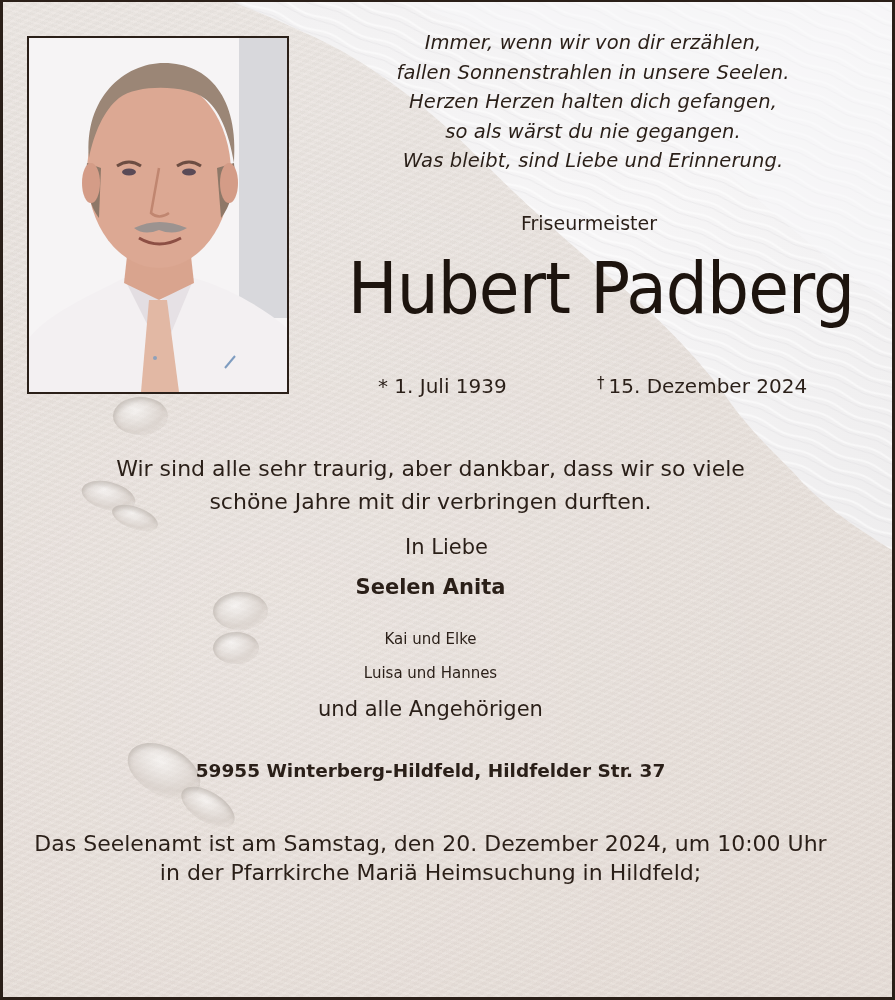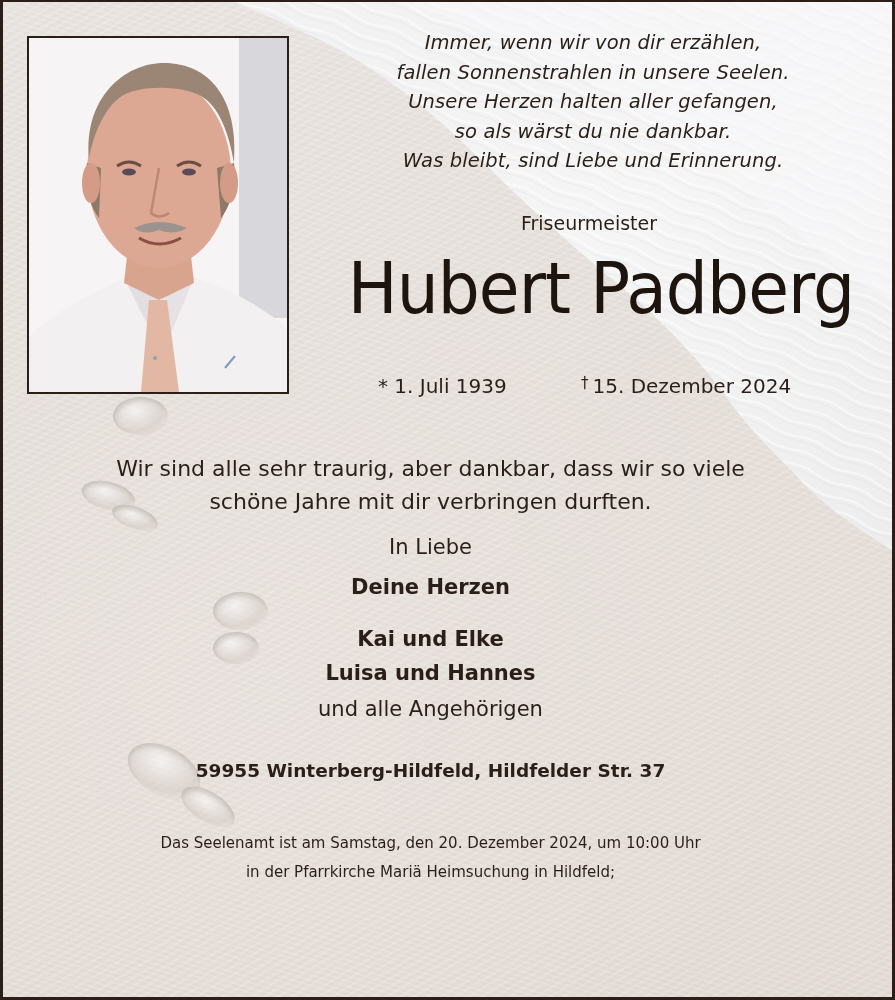--- a/index.html
+++ b/index.html
@@ -91,41 +91,41 @@
       transform-origin: center;
     }
     .dates {
       position: absolute;
       left: 370px;
       top: 372px;
       width: 450px;
       font-size: 20px;
     }
     .dates .born { position: absolute; left: 5px; }
-    .dates .died { position: absolute; left: 208px; }
+    .dates .died { position: absolute; left: 224px; }
     .dates .sym { font-size: 15px; vertical-align: 5px; margin-right: 4px; }
     .center-block {
       position: absolute;
       left: 0;
       width: 855px;
       text-align: center;
     }
     .farewell {
       top: 450px;
       font-size: 22px;
       line-height: 33px;
     }
-    .in-love { top: 533px; font-size: 21px; }
+    .in-love { top: 533px; font-size: 21px; padding-left: 16px; }
     .signer-1 { top: 573px; font-size: 21px; font-weight: bold; }
-    .signer-2 { top: 620px; font-size: 21px; font-weight: bold; line-height: 34px; }
+    .signer-2 { top: 620px; font-size: 15px; font-weight: normal; line-height: 34px; }
     .signer-3 { top: 695px; font-size: 21px; }
     .address { top: 758px; font-size: 18.5px; font-weight: bold; }
     .service {
       top: 827px;
-      font-size: 15px;
+      font-size: 22px;
       line-height: 29px;
     }
     .closing {
       top: 925px;
       font-size: 18.5px;
       line-height: 29px;
     }
     .line { display: block; }
   </style>
 </head>
@@ -192,22 +192,22 @@
       <path d="M110 200 Q130 212 152 200" stroke="#8c4f44" stroke-width="3" fill="none"></path>
 
       <circle cx="126" cy="320" r="2" fill="#8ea1bb"></circle>
       <path d="M196 330 L206 318" stroke="#7e9cc0" stroke-width="2"></path>
     </svg>
   </div>
 
   <div class="poem">
     <span class="line">Immer, wenn wir von dir erzählen,</span>
     <span class="line">fallen Sonnenstrahlen in unsere Seelen.</span>
-    <span class="line">Unsere Herzen halten aller gefangen,</span>
-    <span class="line">so als wärst du nie dankbar.</span>
+    <span class="line">Herzen Herzen halten dich gefangen,</span>
+    <span class="line">so als wärst du nie gegangen.</span>
     <span class="line">Was bleibt, sind Liebe und Erinnerung.</span>
   </div>
 
   <div class="profession">Friseurmeister</div>
 
   <div class="name">Hubert Padberg</div>
 
   <div class="dates">
     <span class="born">
       <span>*</span>
@@ -217,21 +217,21 @@
       <span class="sym">†</span><span>15. Dezember 2024</span>
     </span>
   </div>
 
   <div class="center-block farewell">
     <span class="line">Wir sind alle sehr traurig, aber dankbar, dass wir so viele</span>
     <span class="line">schöne Jahre mit dir verbringen durften.</span>
   </div>
 
   <div class="center-block in-love">In Liebe</div>
-  <div class="center-block signer-1">Deine Herzen</div>
+  <div class="center-block signer-1">Seelen Anita</div>
   <div class="center-block signer-2">
     <span class="line">Kai und Elke</span>
     <span class="line">Luisa und Hannes</span>
   </div>
   <div class="center-block signer-3">und alle Angehörigen</div>
 
   <div class="center-block address">59955 Winterberg-Hildfeld, Hildfelder Str. 37</div>
 
   <div class="center-block service">
     <span class="line">Das Seelenamt ist am Samstag, den 20. Dezember 2024, um 10:00 Uhr</span>

